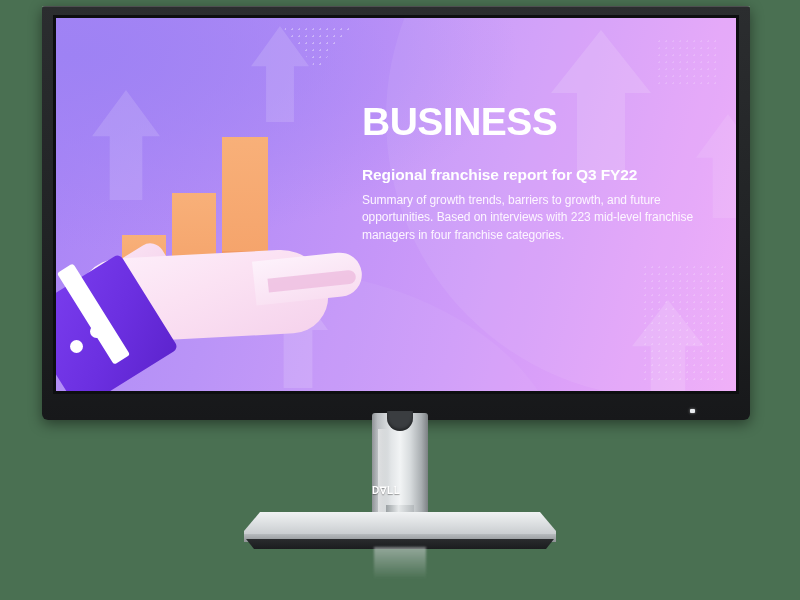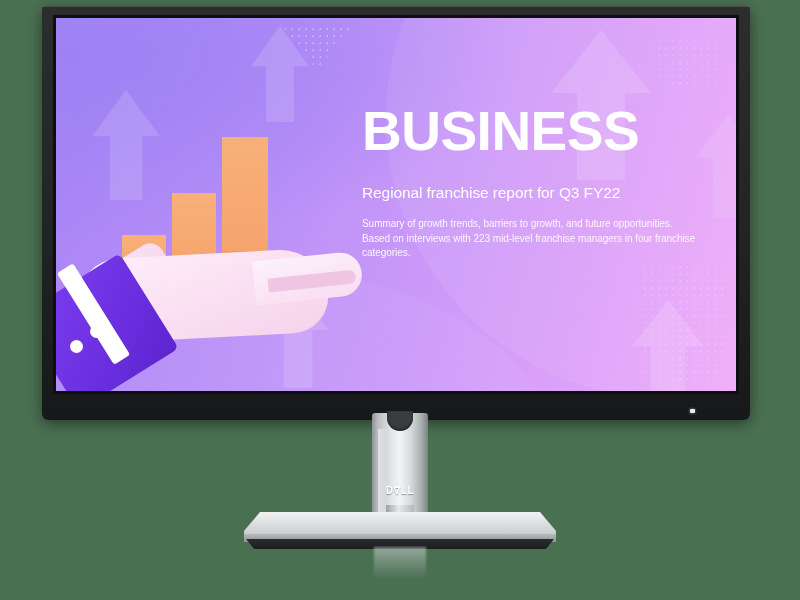--- a/index.html
+++ b/index.html
@@ -103,21 +103,21 @@
     top: 16px;
     width: 10px;
     height: 90px;
     background: linear-gradient(90deg, rgba(255,255,255,0.55), rgba(255,255,255,0));
   }
   .dell-logo {
     position: absolute;
     left: 0;
     right: 0;
     top: 72px;
-    text-align: center;
+    text-align: left;
     font-family: "Liberation Sans", sans-serif;
     font-size: 10px;
     font-weight: bold;
     letter-spacing: 0.6px;
     color: #ffffff;
     text-shadow: 0 1px 1px rgba(0,0,0,0.35);
   }
   #stand-hinge {
     position: absolute;
     left: 386px;
@@ -318,38 +318,38 @@
   
   .slide-text {
     position: absolute;
     left: 306px;
     top: 82px;
     width: 350px;
   }
   .slide-title {
     margin: 0;
     font-family: "Liberation Sans", sans-serif;
-    font-size: 55px;
+    font-size: 39px;
     line-height: 1.13;
     font-weight: bold;
     letter-spacing: -0.5px;
     color: #ffffff;
   }
   .slide-subtitle {
     margin: 22px 0 0 0;
     font-family: "Liberation Sans", sans-serif;
     font-size: 15.5px;
-    font-weight: normal;
+    font-weight: bold;
     color: #ffffff;
     letter-spacing: -0.1px;
   }
   .slide-body {
-    margin: 15px 0 0 0;
+    margin: 8px 0 0 0;
     font-family: "Liberation Sans", sans-serif;
-    font-size: 10px;
+    font-size: 12px;
     line-height: 1.45;
     color: #fdf6ff;
     letter-spacing: -0.05px;
     width: 338px;
   }
 </style>
 </head>
 <body>
 
 <div id="stage">

